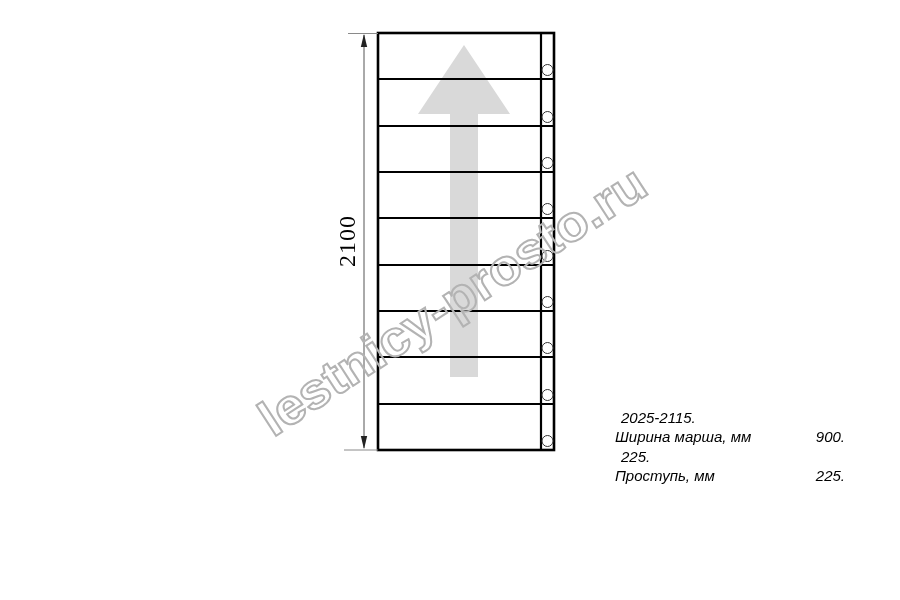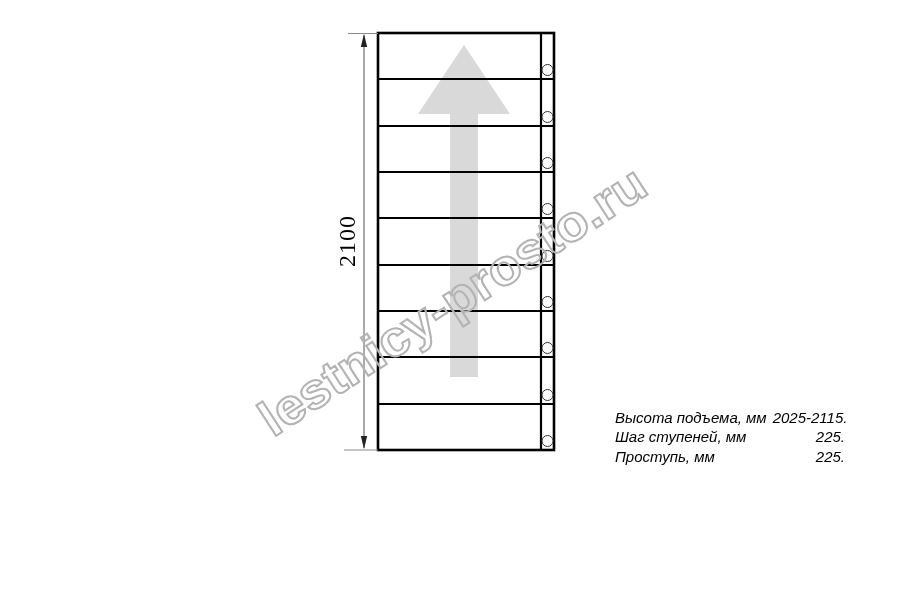--- a/index.html
+++ b/index.html
@@ -120,25 +120,27 @@
     <polygon class="dim-arrow" points="364,34 360.8,47 367.2,47"></polygon>
     <polygon class="dim-arrow" points="364,449 360.8,436 367.2,436"></polygon>
 
     <text id="dim-label-text" x="347" y="249" text-anchor="middle" transform="rotate(-90 347 241)">2100</text>
 
     <text id="watermark-text" x="452" y="318" text-anchor="middle" textLength="450" lengthAdjust="spacingAndGlyphs" transform="rotate(-33 452 300)">lestnicy-prosto.ru</text>
   </svg>
 
   <div id="spec-table">
     <div class="spec-row">
-      <span class="spec-label">Высота подъема, мм</span>
       <span class="spec-value">2025-2115.</span>
     </div>
     <div class="spec-row">
-      <span class="spec-label">Шаг ступеней, мм</span>
+      <span class="spec-label">Ширина марша, мм</span>
+      <span class="spec-value">900.</span>
+    </div>
+    <div class="spec-row">
       <span class="spec-value">225.</span>
     </div>
     <div class="spec-row">
       <span class="spec-label">Проступь, мм</span>
       <span class="spec-value">225.</span>
     </div>
   </div>
 
 </div>
 

